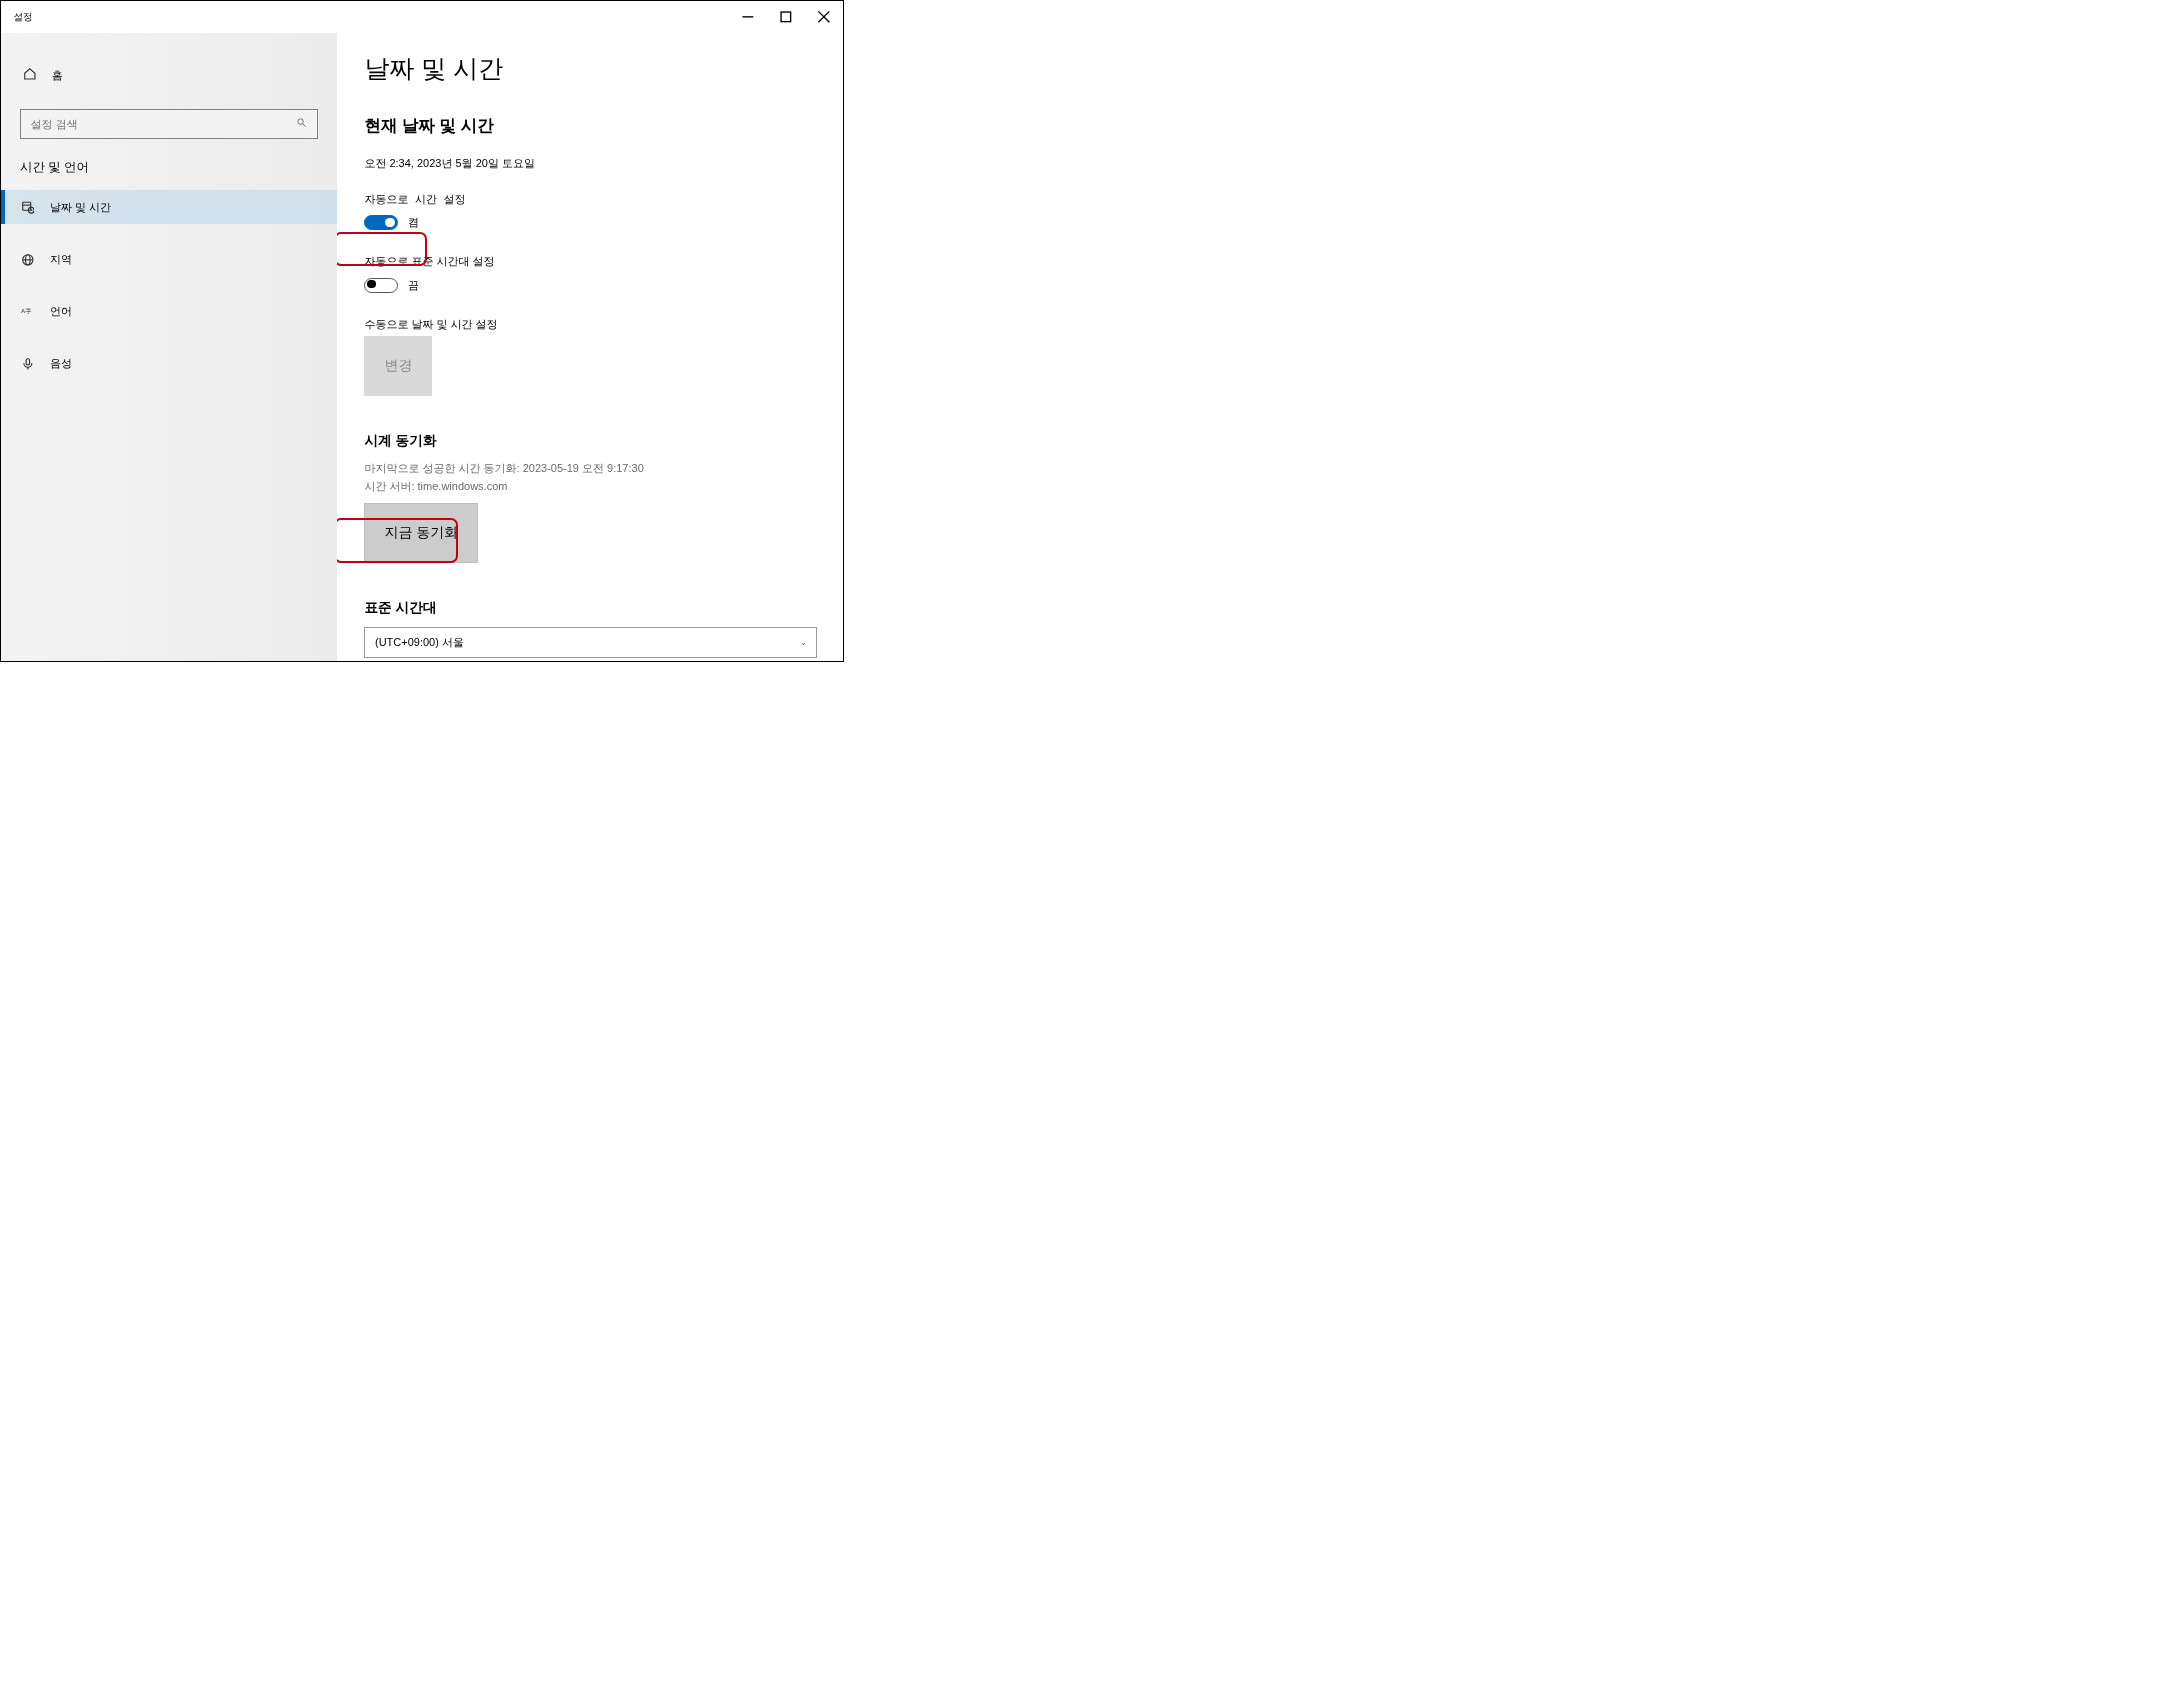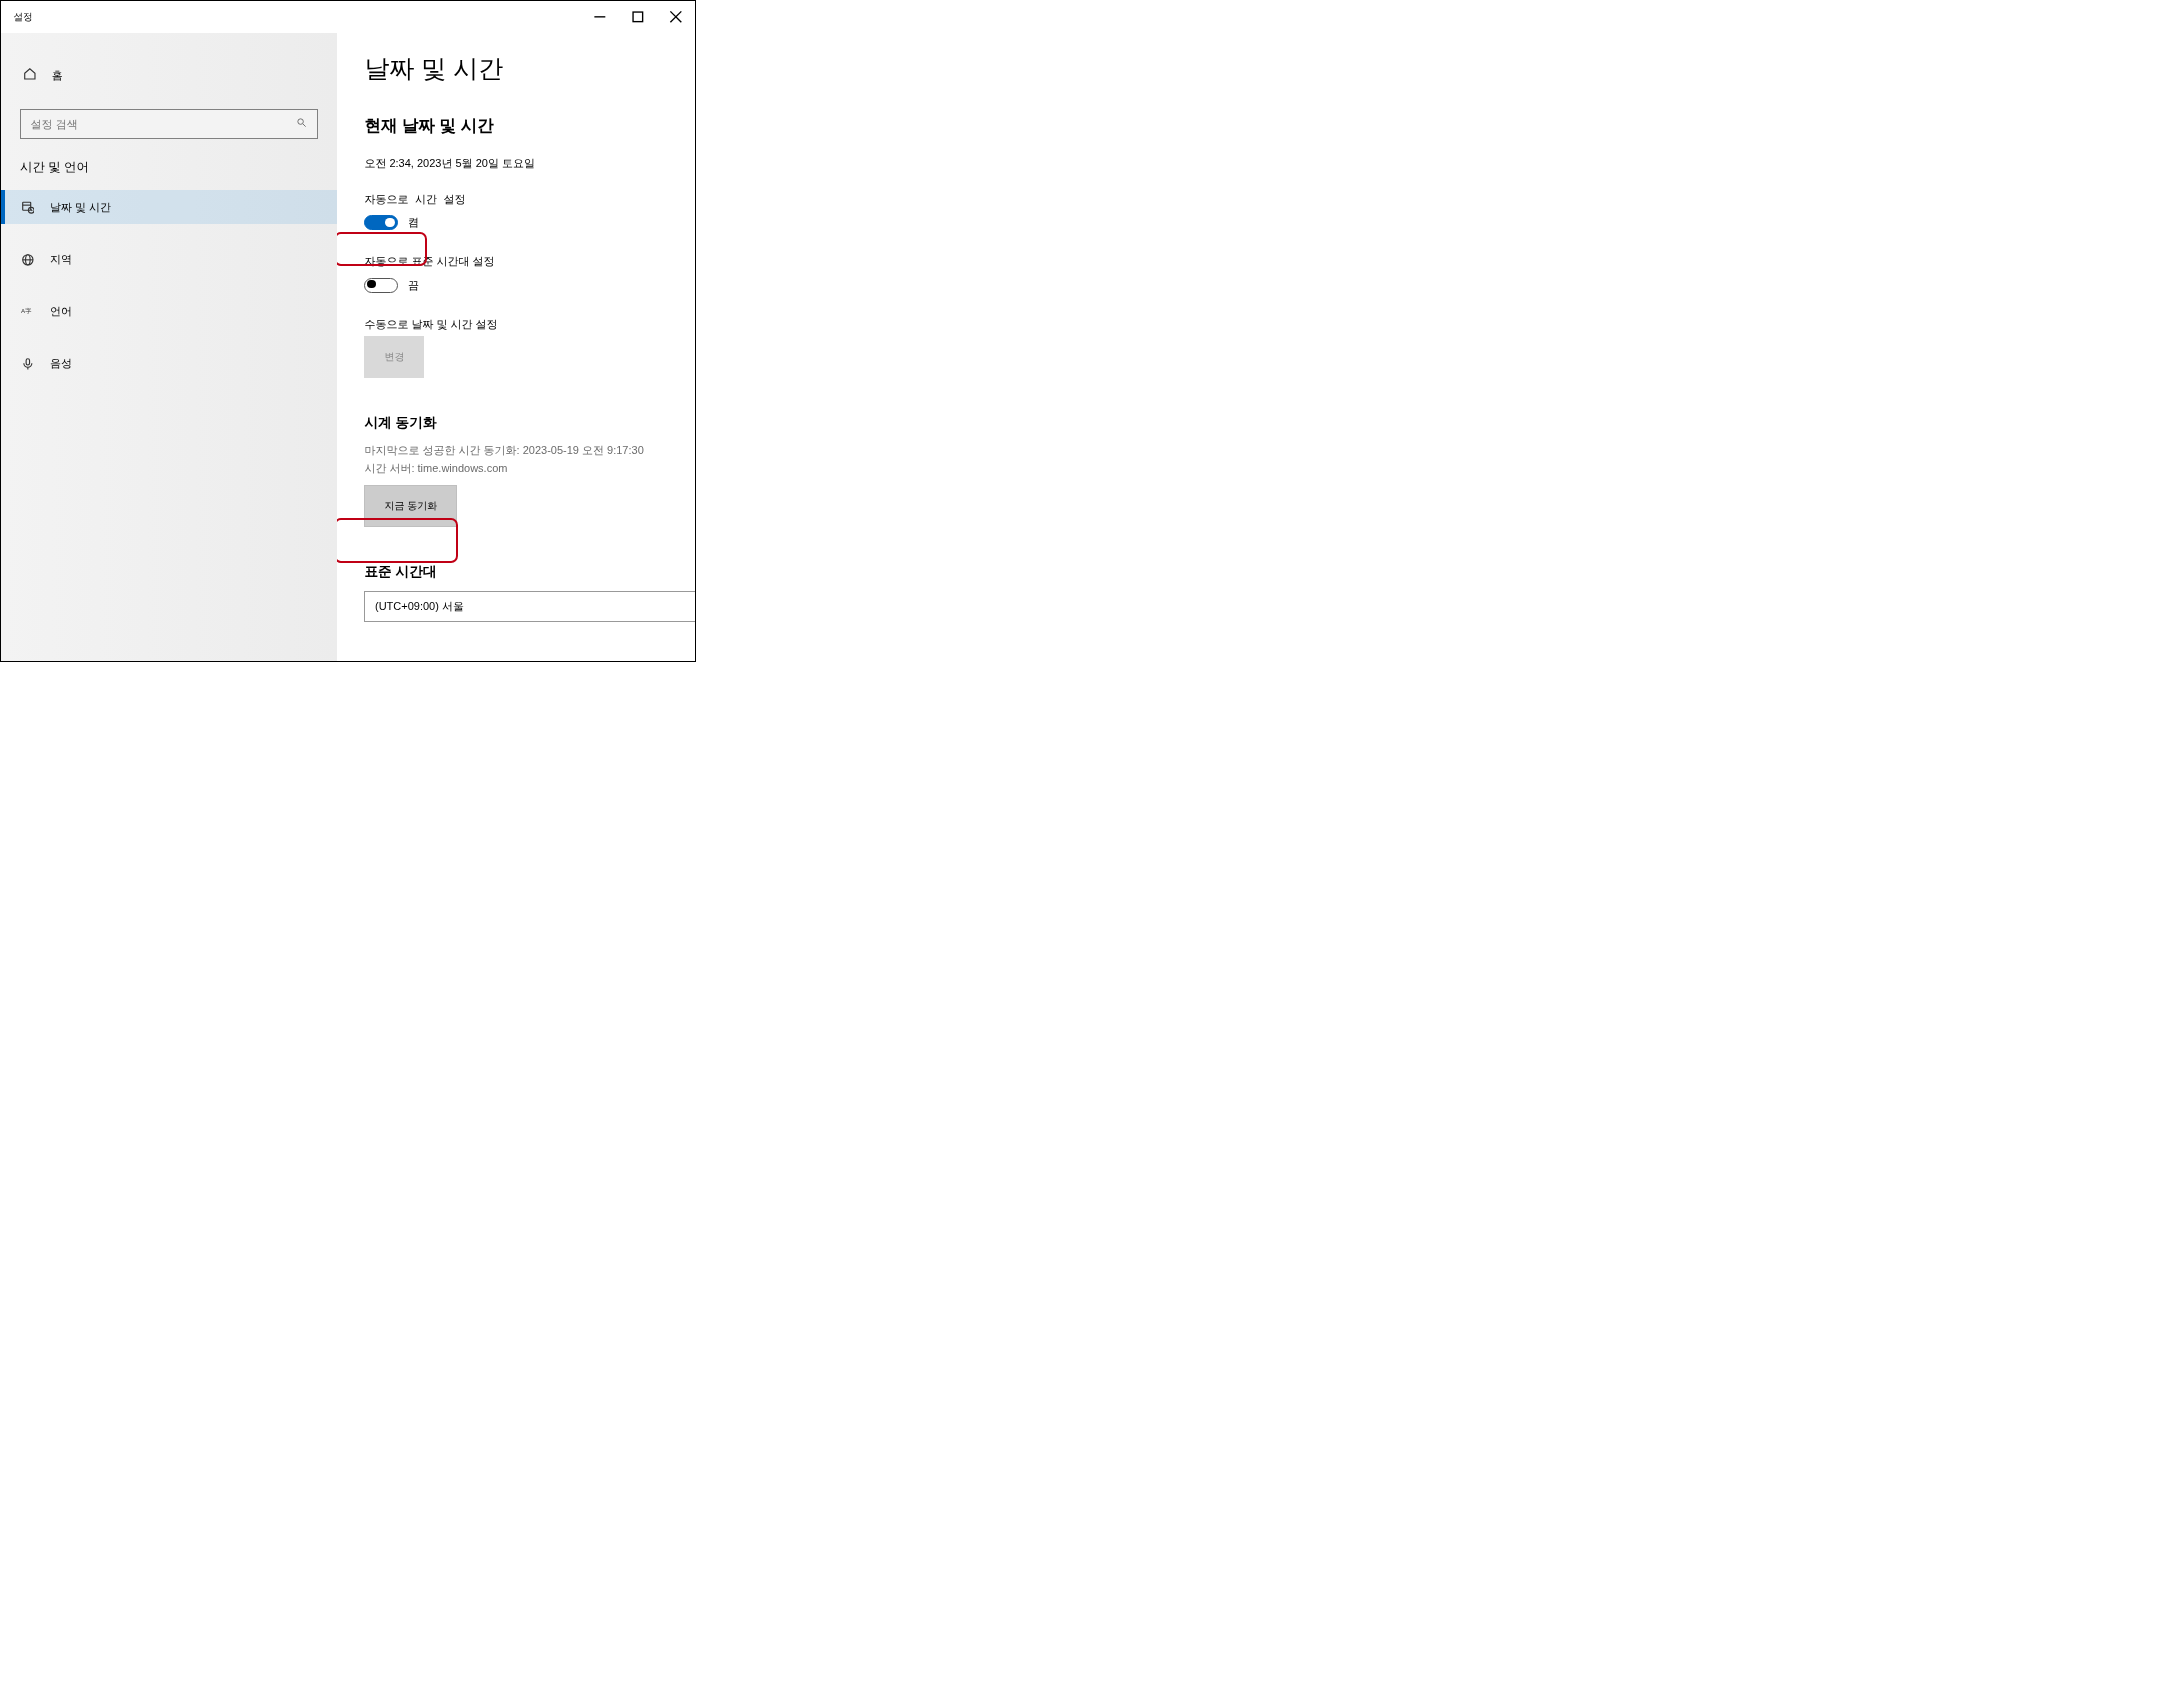--- a/index.html
+++ b/index.html
@@ -4,21 +4,21 @@
   <style>
     * { box-sizing: border-box; margin: 0; padding: 0; }
     html, body { width: 100%; height: 100%; }
     body {
       font-family: "Segoe UI", "Malgun Gothic", sans-serif;
       background: #fff;
       color: #000;
       font-size: 10.3px;
     }
     .window {
-      width: 696px;
+      width: 844px;
       height: 662px;
       border: 1.4px solid #000;
       display: flex;
       flex-direction: column;
       overflow: hidden;
       position: relative;
       background: #fff;
     }
     .titlebar {
       display: flex;
@@ -177,22 +177,22 @@
       width: 8.2px; height: 8.2px;
       background: #000;
       border-radius: 50%;
     }
     .toggle-state {
       font-size: 11px;
     }
     .btn {
       border: 0.7px solid #bfbfbf;
       background: #ccc;
-      padding: 13px 19px;
-      font-size: 10px;
+      padding: 20px 19px;
+      font-size: 14px;
       font-family: inherit;
     }
     .btn.disabled {
       background: #d9d9d9;
       border-color: #d9d9d9;
       color: #8a8a8a;
     }
     .sync-info {
       font-size: 11px;
       color: #6a6a6a;

